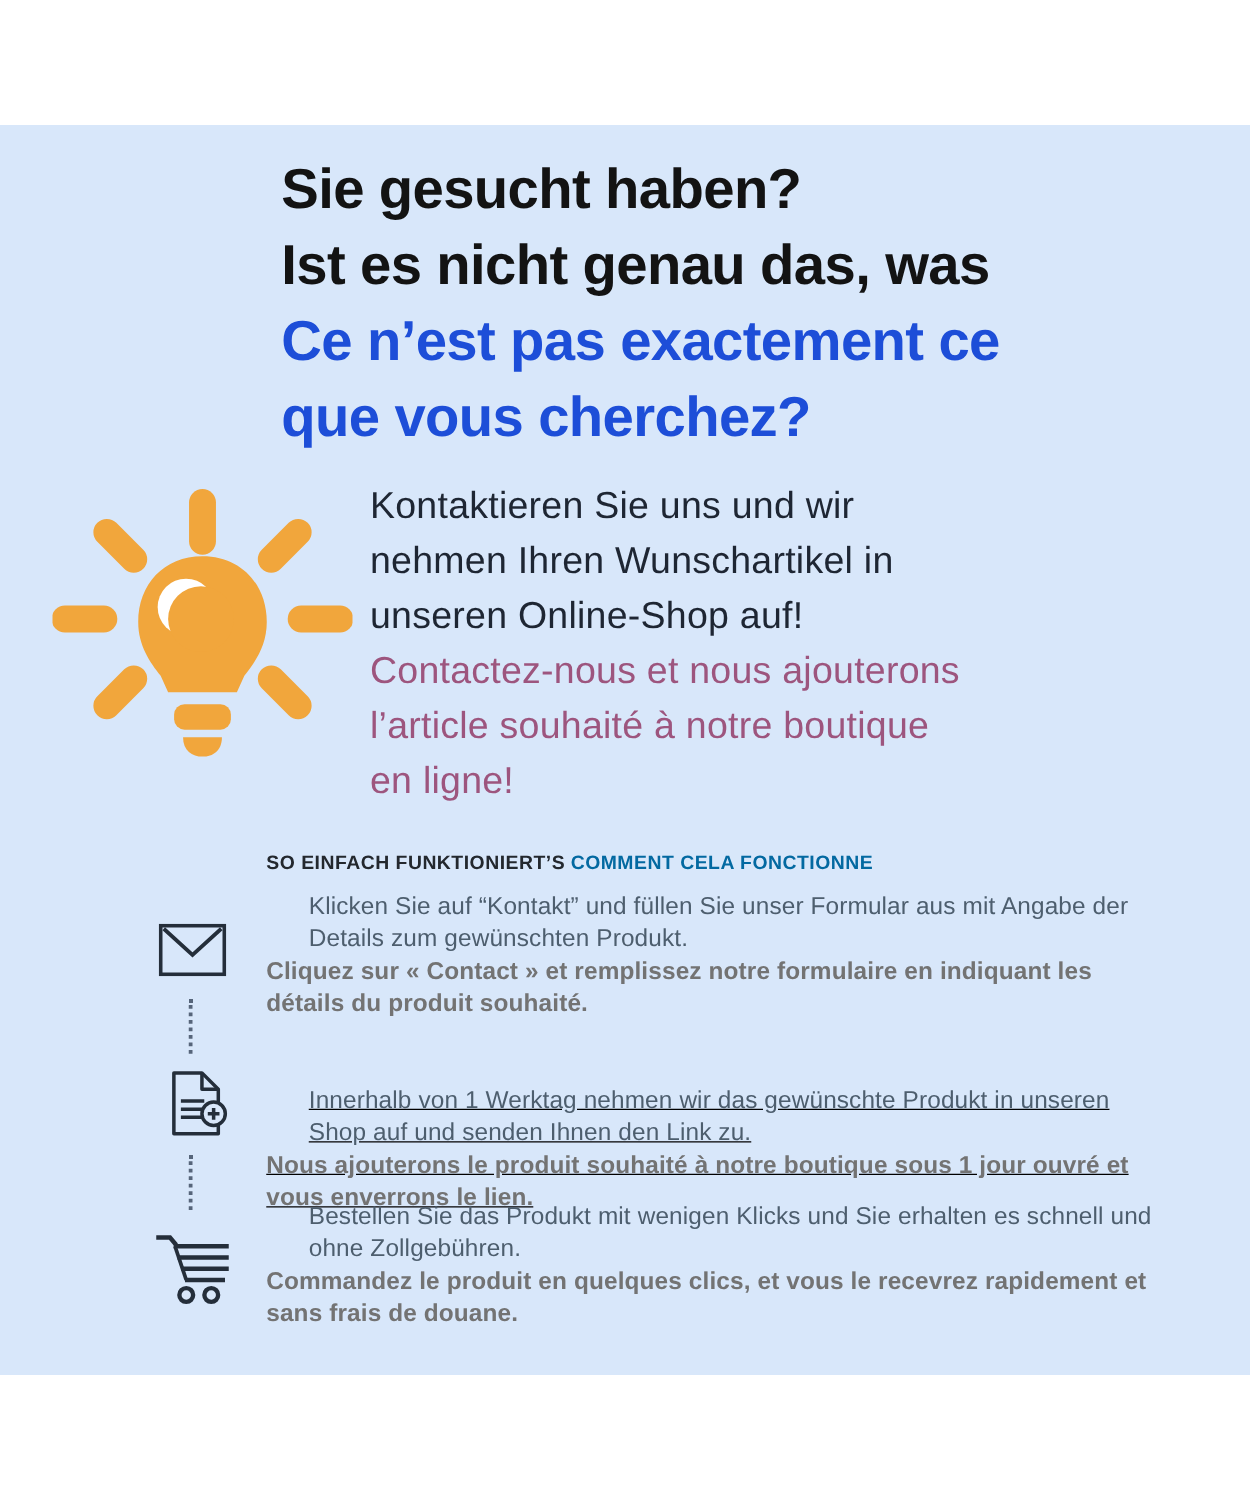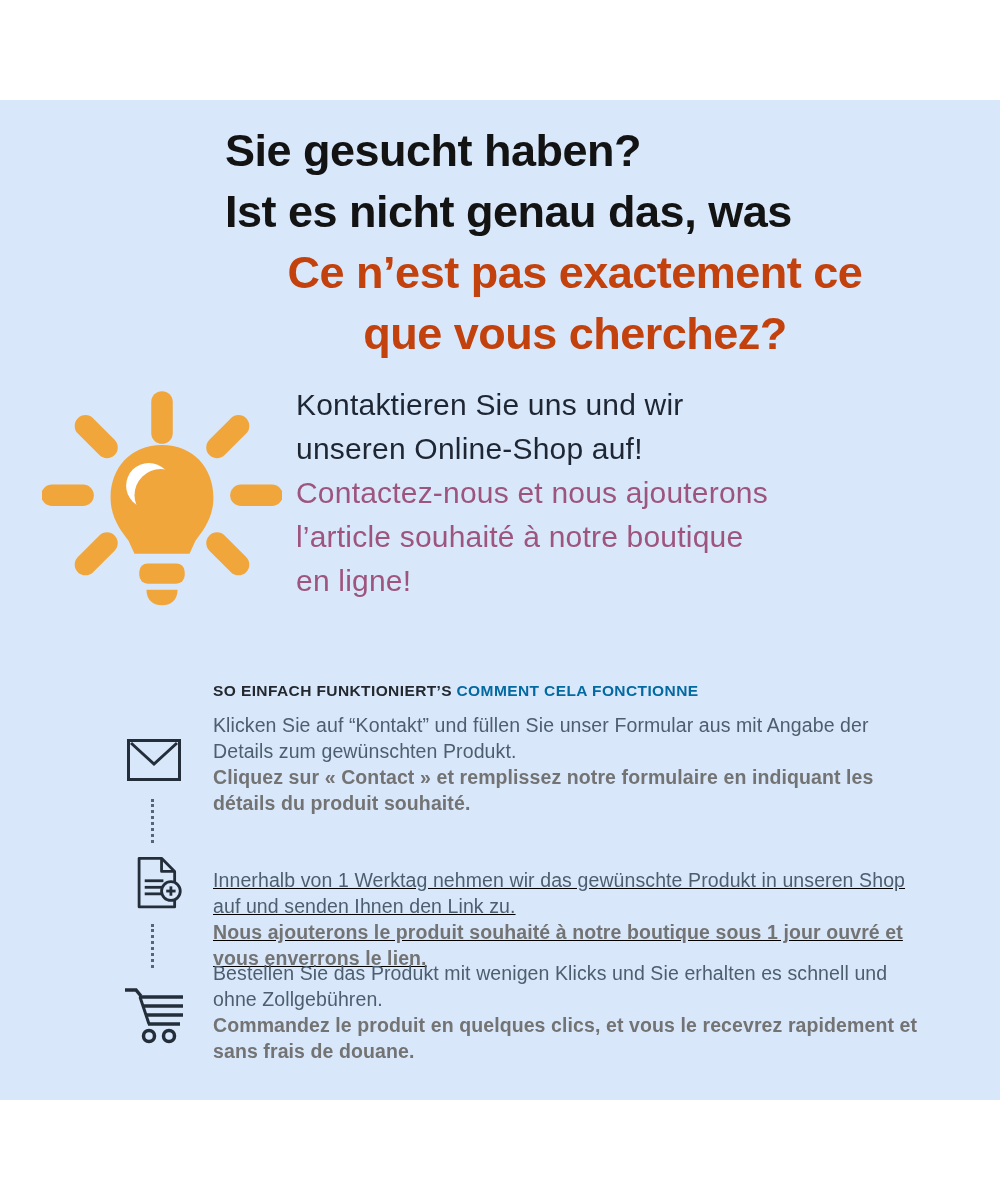--- a/index.html
+++ b/index.html
@@ -6,41 +6,41 @@
   .stage{
     position:relative;width:1000px;height:1200px;background:#ffffff;overflow:hidden;
     font-family:"Liberation Sans","DejaVu Sans",sans-serif;
   }
   .panel{position:absolute;left:0;top:100px;width:1000px;height:1000px;background:#D8E7FA;}
 
   
   .headline{position:absolute;left:225px;top:120px;width:700px;}
   .headline .line{font-size:45px;line-height:61px;font-weight:800;letter-spacing:-0.5px;}
   .headline .de{color:#131313;}
-  .headline .fr{color:#c2410c;text-align:center;}
+  .headline .fr{color:#1d4ed8;}
 
   
   .bulb-wrap{position:absolute;left:42px;top:390px;width:240px;height:232px;}
 
   
   .intro{position:absolute;left:296px;top:383px;width:600px;}
   .intro .line{font-size:30px;line-height:44px;font-weight:400;letter-spacing:0.2px;}
   .intro .de{color:#1E2633;}
   .intro .fr{color:#9D557E;}
 
   
   .how-header{position:absolute;left:213px;top:682px;white-space:nowrap;}
   .how-header span{font-size:15.5px;font-weight:700;letter-spacing:0.4px;}
   .how-header .de{color:#23282E;}
   .how-header .fr{color:#0369a1;}
 
   
   .step-text{position:absolute;left:213px;width:715px;}
   .step-text p{margin:0;font-size:19.5px;line-height:26px;letter-spacing:0.1px;}
-  .step-text .de{color:#4D5E6E;font-weight:400;}
+  .step-text .de{color:#4D5E6E;font-weight:400;margin-left:34px;}
   .step-text .fr{color:#737373;font-weight:700;}
   .step1{top:712px;}
   .step2{top:867px;text-decoration:underline;}
   .step3{top:960px;}
 
   .icon{position:absolute;}
   .icon-envelope{left:127px;top:739px;width:54px;height:42px;}
   .icon-document{left:126px;top:856px;width:58px;height:57px;}
   .icon-cart{left:121px;top:983px;width:66px;height:62px;}
   .dotted{position:absolute;left:151px;width:0;border-left:3px dotted #56657A;}
@@ -76,20 +76,21 @@
       <path fill="#F1A63C" d="M50 23 C 37 23 28.5 32.5 28.5 45 C 28.5 53 32.5 58.5 36 63 L 38.5 68.5 L 61.5 68.5 L 64 63 C 67.5 58.5 71.5 53 71.5 45 C 71.5 32.5 63 23 50 23 Z"></path>
       <circle cx="44.5" cy="40" r="9.5" fill="#FFFFFF"></circle>
       <circle cx="49.5" cy="44" r="11" fill="#F1A63C"></circle>
       <rect x="40.5" y="72.5" width="19" height="8.5" rx="3.5" fill="#F1A63C"></rect>
       <path fill="#F1A63C" d="M43.5 83.5 h13 c0 4.5 -3 6.5 -6.5 6.5 s-6.5 -2 -6.5 -6.5 z"></path>
     </svg>
   </div>
 
   <div class="intro">
     <div class="line de">Kontaktieren Sie uns und wir</div>
+    <div class="line de">nehmen Ihren Wunschartikel in</div>
     <div class="line de">unseren Online-Shop auf!</div>
     <div class="line fr">Contactez-nous et nous ajouterons</div>
     <div class="line fr">l’article souhaité à notre boutique</div>
     <div class="line fr">en ligne!</div>
   </div>
 
   <div class="how-header">
     <span class="de">SO EINFACH FUNKTIONIERT’S</span>
     <span class="fr">COMMENT CELA FONCTIONNE</span>
   </div>

